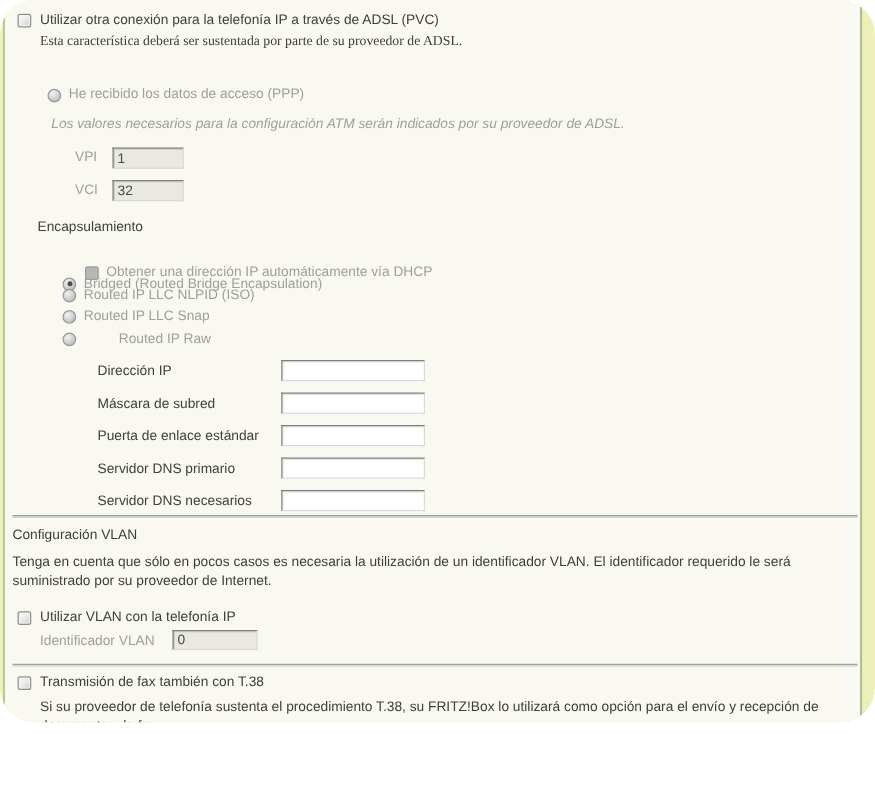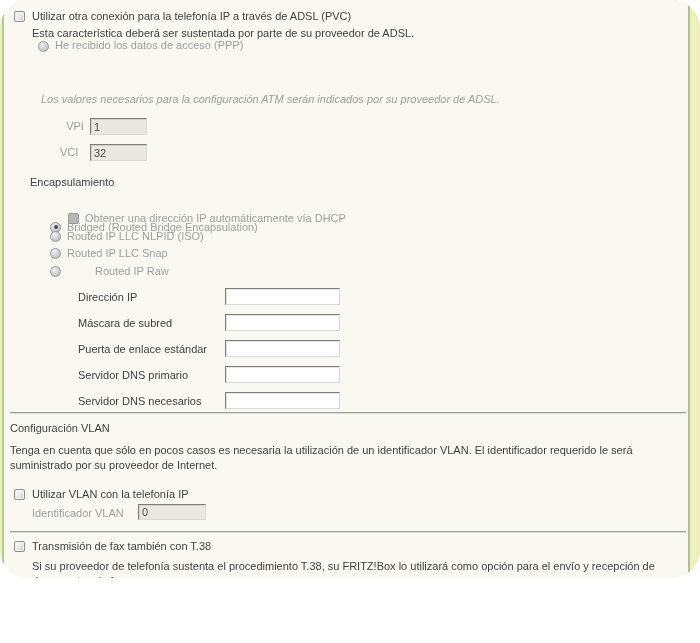--- a/index.html
+++ b/index.html
@@ -46,31 +46,31 @@
 </head>
 <body>
 
 <div class="screen">
   <div class="panel"></div>
 
   <div class="row" style="left:14px;top:9px;">
     <span class="cb"></span>
     <span class="dark">Utilizar otra conexión para la telefonía IP a través de ADSL (PVC)</span>
   </div>
-  <div class="para dark" style="left:32px;top:26px;">Esta característica deberá ser sustentada por parte de su proveedor de ADSL.</div>
+  <div class="para dark" style="left:32px;top:26px;font-family:Liberation Serif, serif;">Esta característica deberá ser sustentada por parte de su proveedor de ADSL.</div>
 
-  <div class="row" style="left:38px;top:38px;align-items:flex-end;">
+  <div class="row" style="left:38px;top:68px;align-items:flex-end;">
     <span class="radio"></span>
     <span class="gray">He recibido los datos de acceso (PPP)</span>
   </div>
 
   <div class="para gray" style="left:41px;top:92px;font-style:italic;">Los valores necesarios para la configuración ATM serán indicados por su proveedor de ADSL.</div>
 
   <div class="row" style="left:60px;top:119px;">
-    <span class="gray" style="display:inline-block;width:30px;text-align:center;">VPI</span>
+    <span class="gray" style="display:inline-block;width:30px;">VPI</span>
   </div>
   <input class="field" style="left: 90px; top: 118px; width: 57px;" disabled="" value="1">
   <div class="row" style="left:60px;top:145px;">
     <span class="gray" style="display:inline-block;width:30px;">VCI</span>
   </div>
   <input class="field" style="left: 90px; top: 144px; width: 57px;" disabled="" value="32">
 
   <div class="para dark" style="left:30px;top:175px;">Encapsulamiento</div>
 
   <div class="row" style="left:50px;top:194px;margin-top:26px;">

